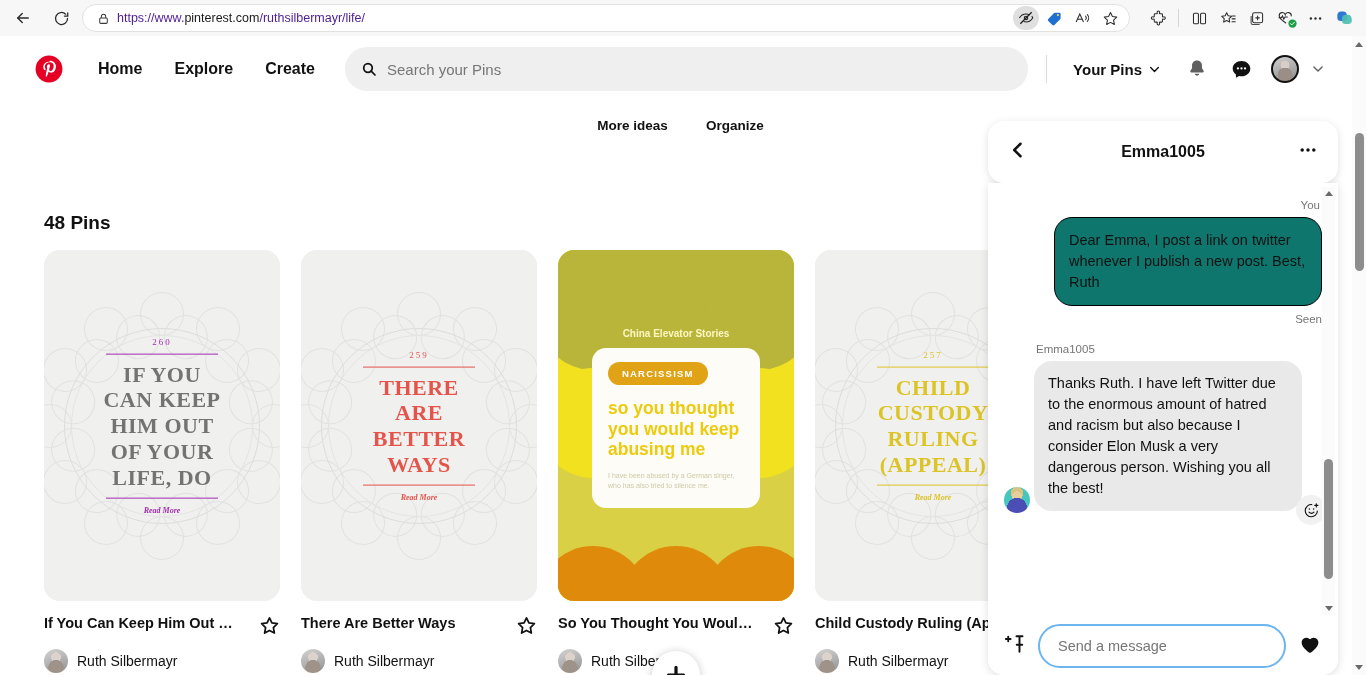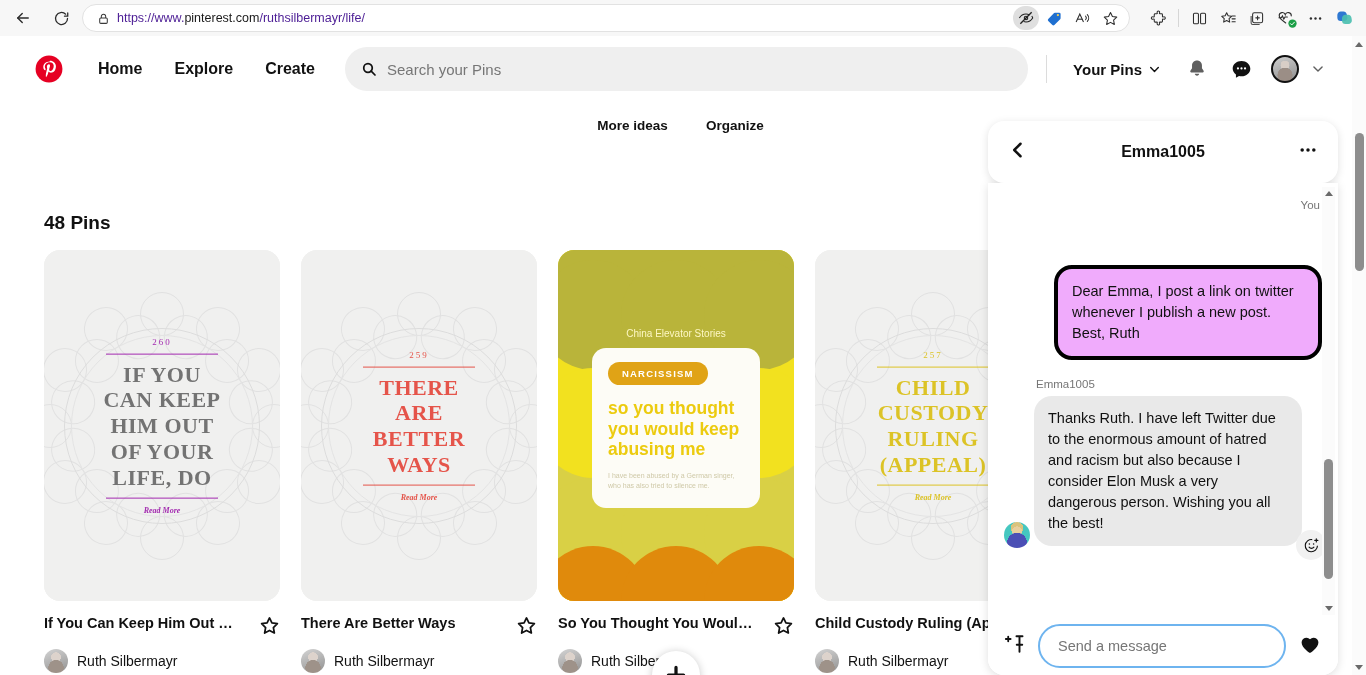--- a/index.html
+++ b/index.html
@@ -176,21 +176,21 @@
   .q-rule { height: 1px; margin: 7px 22px; }
   .q-text { font-family: "Liberation Serif", serif; font-weight: bold; font-size: 22px; line-height: 1.18; letter-spacing: .5px; }
   .q-more { font-family: "Liberation Serif", serif; font-style: italic; font-size: 8px; font-weight: bold; }
 
   
   .ypin { position: absolute; inset: 0; background: #f2e11f; overflow: hidden; }
   .yband { position: absolute; left: -30px; right: -30px; height: 120px; }
   .yscal { position: absolute; width: 110px; height: 110px; border-radius: 50%; }
   .ybrand {
     position: absolute; top: 78px; left: 0; right: 0; text-align: center;
-    color: #fdf7c2; font-size: 10px; font-weight: normal;
+    color: #fdf7c2; font-size: 10px; font-weight: bold;
   }
   .ycard {
     position: absolute; left: 34px; right: 34px; top: 98px;
     background: #fdfcf6; border-radius: 14px; padding: 14px 16px 16px;
   }
   .ytag {
     display: inline-block; background: #e0a316; color: #fff;
     font-size: 9.5px; font-weight: bold; letter-spacing: 1.2px;
     padding: 6px 14px; border-radius: 12px;
   }
@@ -224,21 +224,21 @@
     background: #fff; overflow: hidden; padding: 10px 16px 0 16px;
   }
   .msg-row { display: flex; flex-direction: column; }
   .msg-label { font-size: 11.5px; color: #767676; margin: 6px 2px 6px 2px; }
   .msg-label.right { text-align: right; }
   .bubble {
     border-radius: 18px; padding: 12px 14px;
     font-size: 14.5px; line-height: 1.45; color: #111;
     max-width: 268px;
   }
-  .bubble.out { border: 4px solid #000000; background: #f0abfc; margin-left: auto; margin-top: 48px; }
+  .bubble.out { border: 1px solid #000000; background: #0f766e; margin-left: auto; }
   .bubble.in { background: #e9e9e9; margin-left: 30px; }
   .seen { font-size: 11.5px; color: #767676; text-align: right; margin-top: 7px; }
   .in-wrap { position: relative; }
   .av-chat {
     position: absolute; left: 0; bottom: -2px;
     width: 26px; height: 26px; border-radius: 50%;
     background:
       radial-gradient(circle at 50% 80%, #4b4fb5 0 40%, transparent 41%),
       radial-gradient(circle at 50% 36%, #e8cf9d 0 23%, transparent 24%),
       radial-gradient(circle at 50% 24%, #d9c37e 0 26%, transparent 27%),
@@ -703,20 +703,21 @@
             <circle cx="12" cy="12" r="2.1"></circle>
             <circle cx="19" cy="12" r="2.1"></circle>
           </svg>
       </span>
     </div>
 
     <div class="chat-body">
       <div class="msg-row">
         <div class="msg-label right">You</div>
         <div class="bubble out">Dear Emma, I post a link on twitter whenever I publish a new post. Best, Ruth</div>
+        <div class="seen">Seen</div>
       </div>
 
       <div class="msg-row" style="margin-top:12px">
         <div class="msg-label" style="margin-left:32px">Emma1005</div>
         <div class="in-wrap">
           <span class="av-chat"></span>
           <div class="bubble in">Thanks Ruth. I have left Twitter due to the enormous amount of hatred and racism but also because I consider Elon Musk a very dangerous person. Wishing you all the best!</div>
           <span class="emoji-btn">
             <svg width="17" height="17" viewBox="0 0 24 24" fill="none" stroke="#111" stroke-width="1.6">
                 <path d="M20.4 12.4A8.6 8.6 0 1 1 13 3.7"></path>

